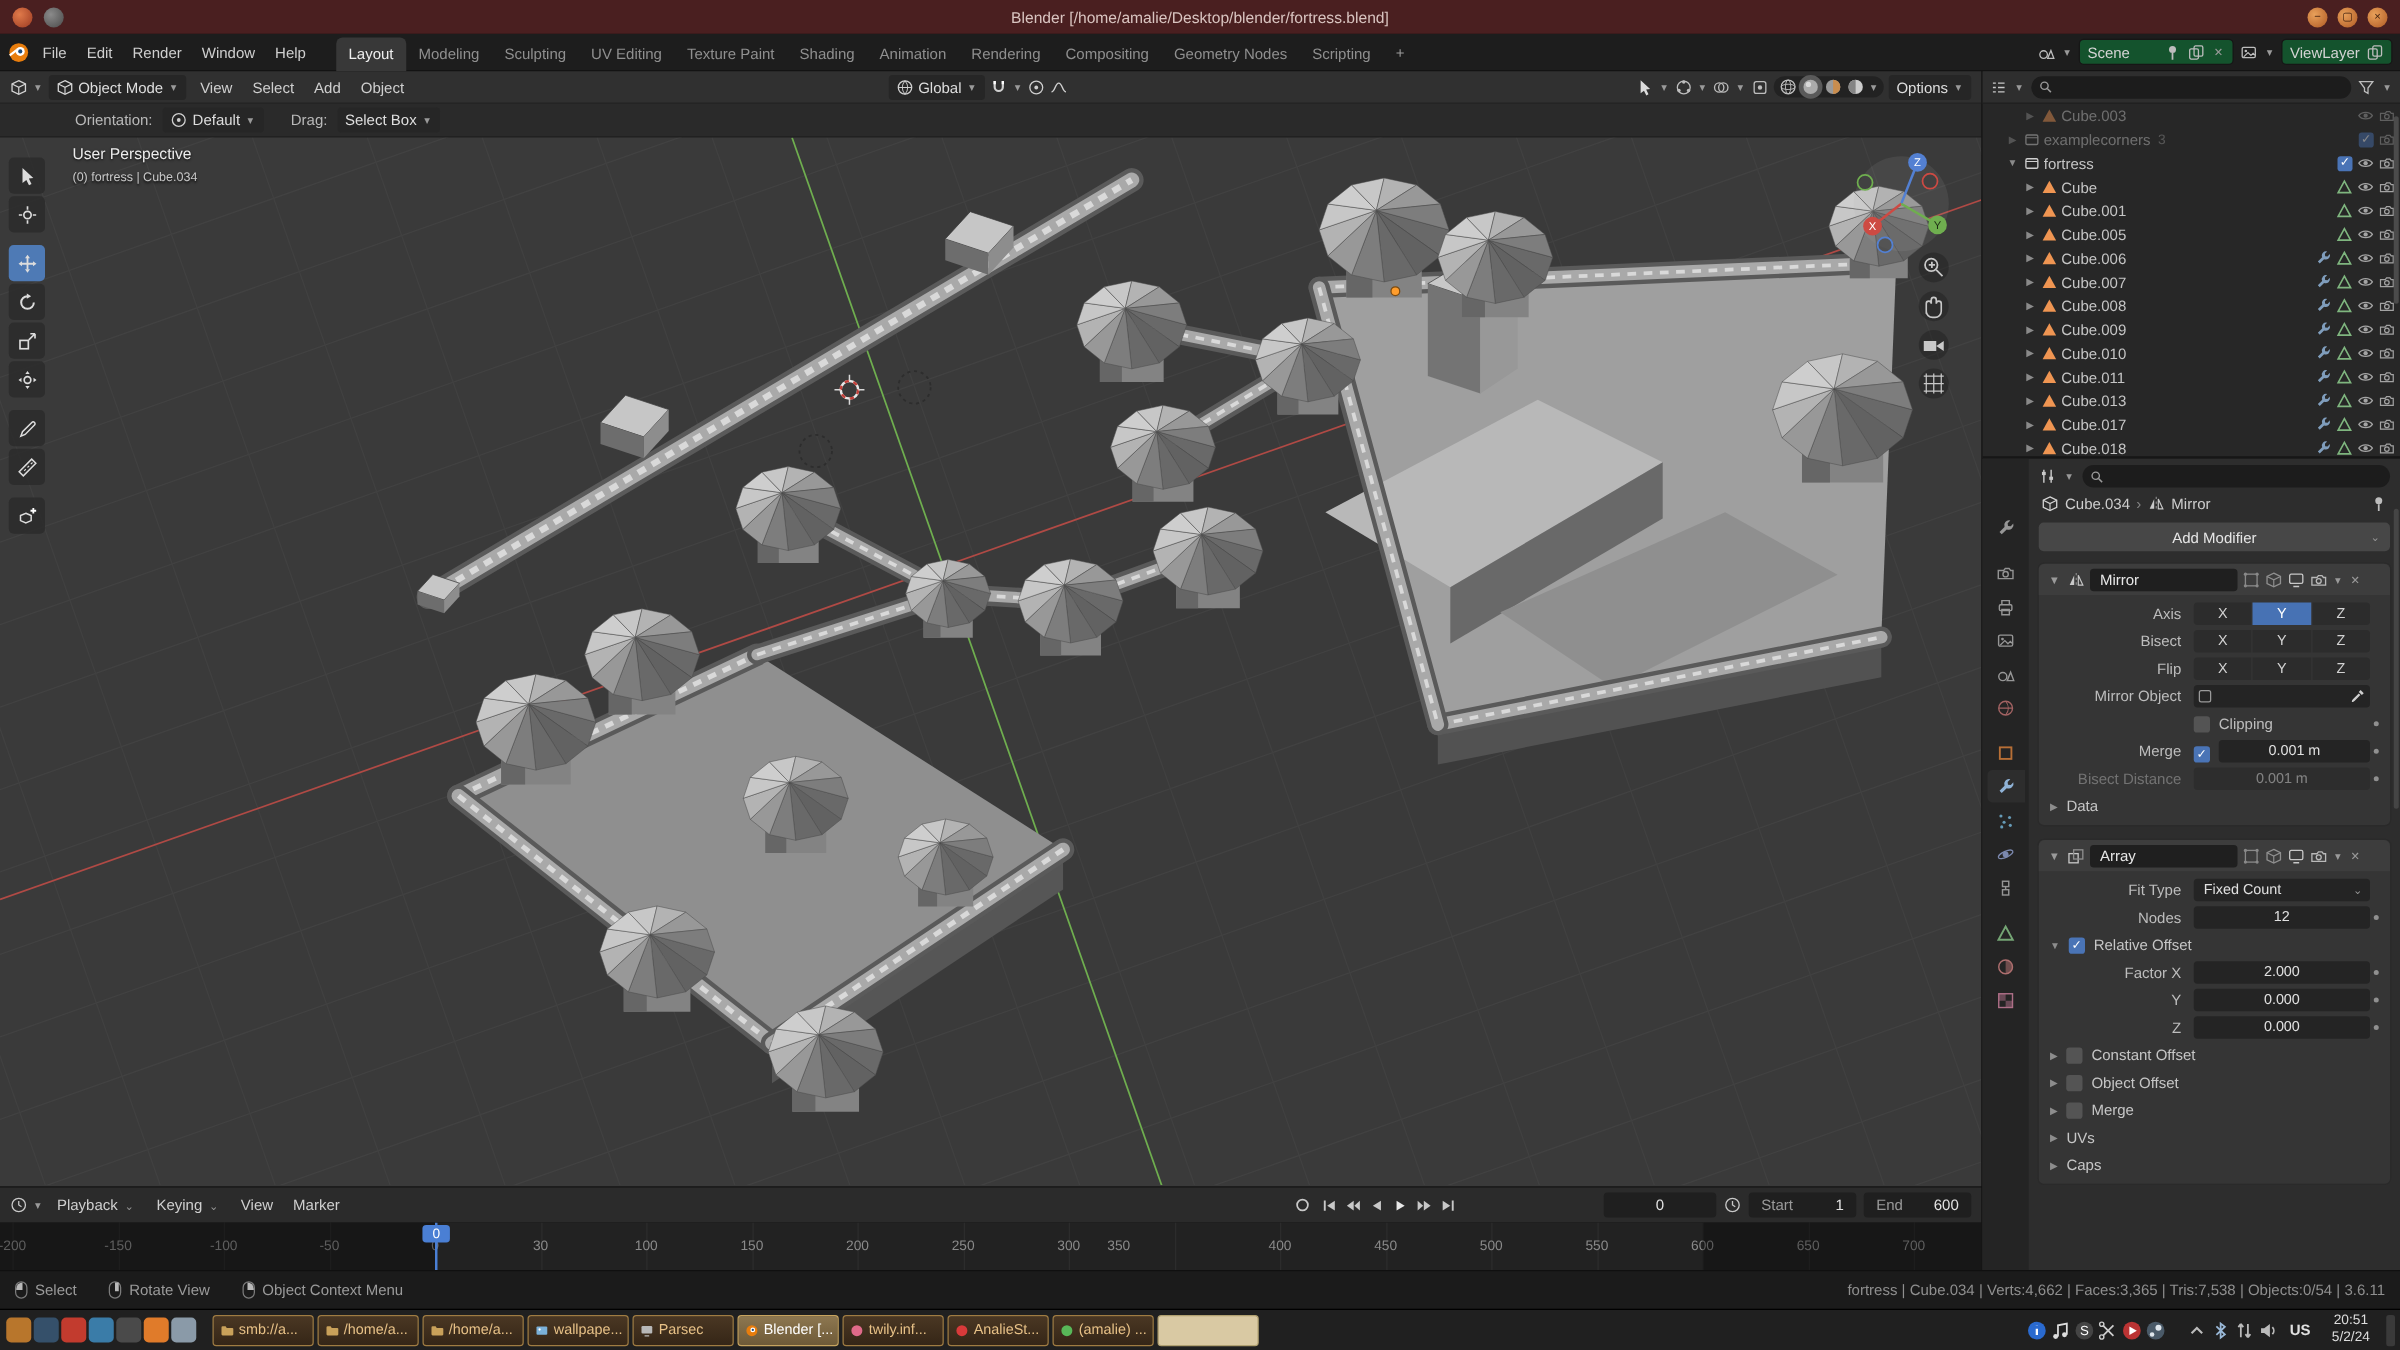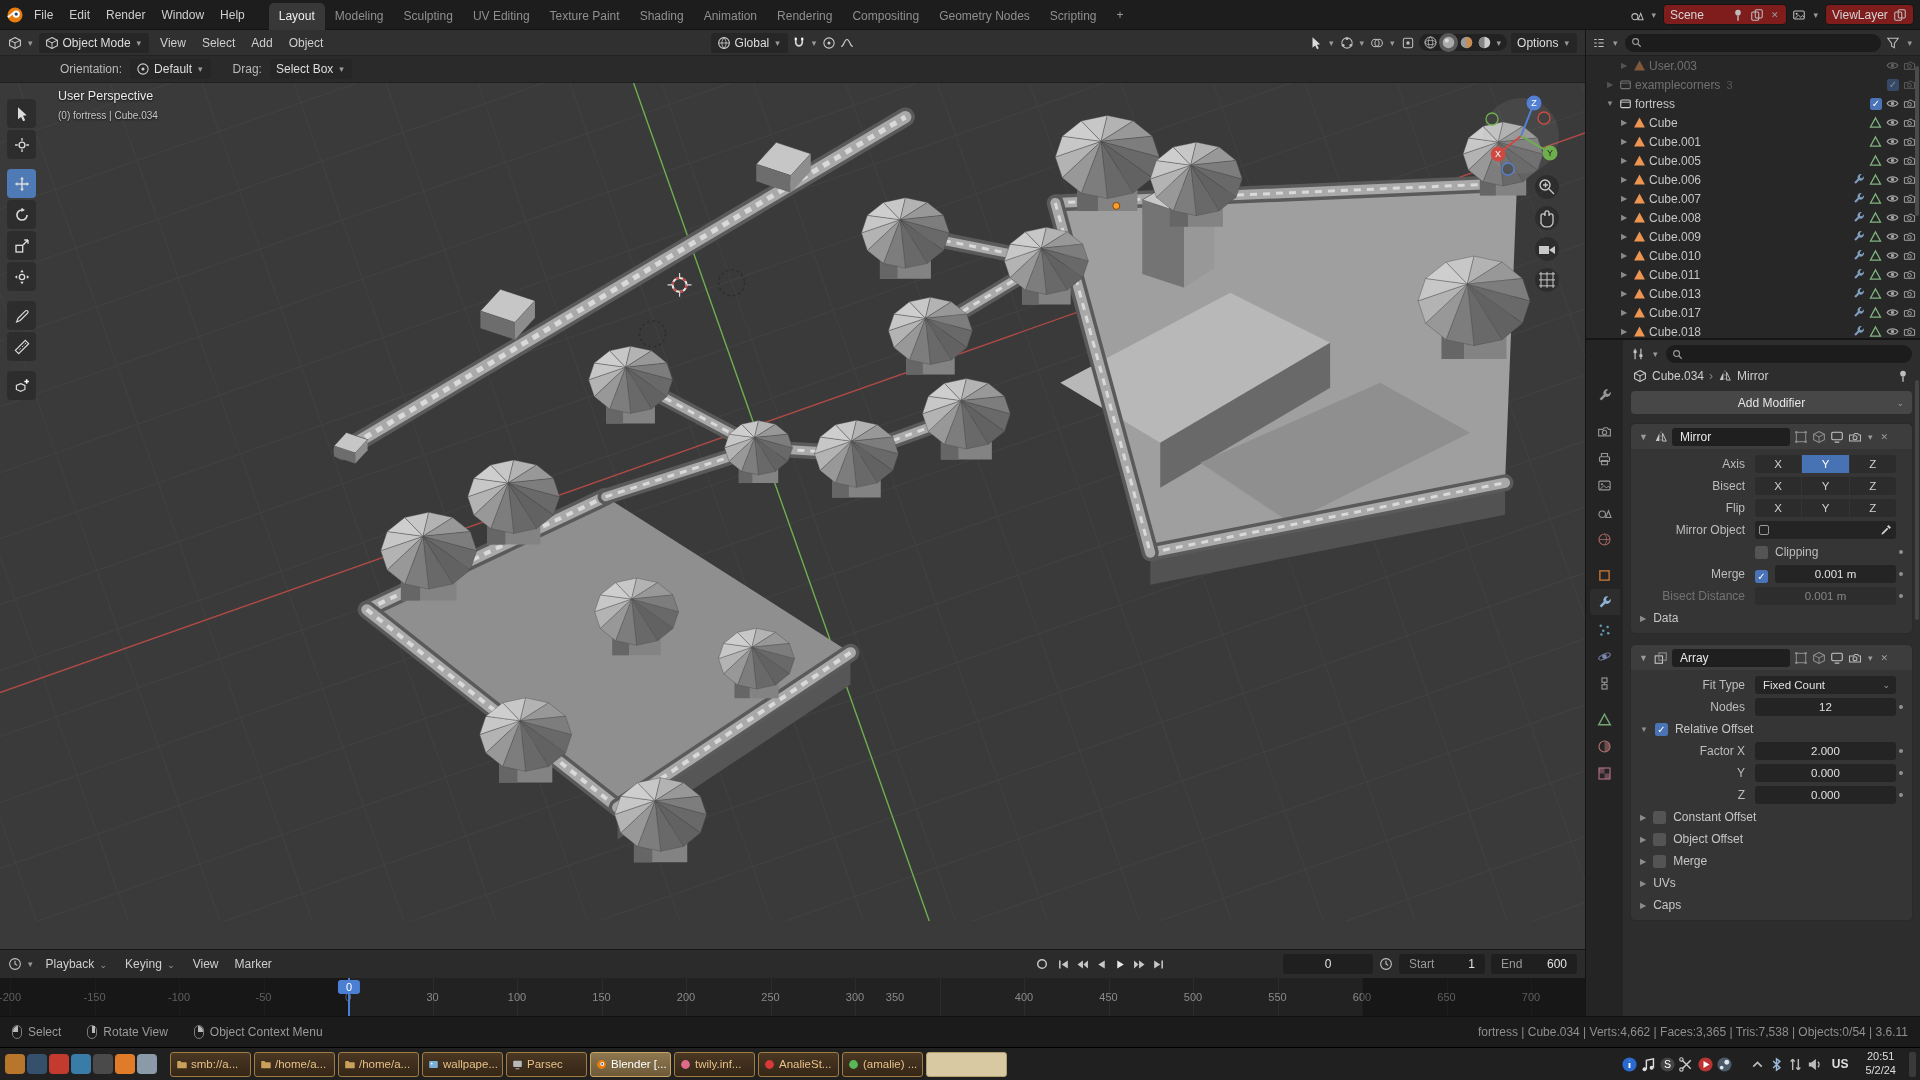--- a/index.html
+++ b/index.html
@@ -20,21 +20,21 @@
   .tb-btn{width:16px;height:16px;border-radius:50%;background:radial-gradient(circle at 35% 35%,#e8a05a,#b05a24);display:flex;align-items:center;justify-content:center;color:#3a1c0c;font-size:9px;line-height:1}
 
   
   .topbar{height:30px;background:#1d1d1d;display:flex;align-items:center;padding:0 6px;gap:2px;flex:0 0 auto;border-bottom:1px solid #131313}
   .menu-item{padding:4px 8px;color:#cfcfcf;border-radius:3px}
   .ws-tabs{display:flex;margin-left:14px;align-items:flex-end;height:30px}
   .ws-tab{padding:6px 10px 7px;color:#8f8f8f;border-radius:5px 5px 0 0;font-size:12px;white-space:nowrap}
   .ws-tab.active{background:#383838;color:#efefef}
   .ws-add{padding:4px 8px;color:#9a9a9a}
   .topbar-right{margin-left:auto;display:flex;align-items:center;gap:5px}
-  .idpill{display:flex;align-items:center;gap:5px;background:#7f1d1d;border:1px solid #161616;border-radius:4px;height:21px;padding:0 6px;color:#d4d4d4}
+  .idpill{display:flex;align-items:center;gap:5px;background:#14532d;border:1px solid #161616;border-radius:4px;height:21px;padding:0 6px;color:#d4d4d4}
   .idpill .grow{min-width:56px}
 
   
   .workarea{flex:1;display:flex;min-height:0}
   .vp-col{width:1586px;display:flex;flex-direction:column;border-right:1px solid #141414}
   .right-col{flex:1;display:flex;flex-direction:column}
 
   
   .vp-header{height:26px;background:#303030;display:flex;align-items:center;padding:0 8px;gap:4px;border-bottom:1px solid #222;flex:0 0 auto}
   .hgroup{display:flex;align-items:center;gap:2px}
@@ -161,20 +161,30 @@
   .trayic{width:17px;height:17px;display:flex;align-items:center;justify-content:center;border-radius:3px;flex:0 0 auto;font-size:10px;color:#ddd}
   .kbd{color:#e0e0e0;font-size:12px;margin:0 6px;font-weight:bold}
   .clock{color:#ddd;font-size:11px;line-height:1.25;text-align:center;margin:0 8px;white-space:nowrap}
   .hidebar{width:7px;height:25px;background:#3a3a3a;border-radius:2px;margin-left:2px}
 </style>
 </head>
 <body>
 
 <div id="app">
 
+  <div class="titlebar">
+    <span class="wm-circ wm-a"></span>
+    <span class="wm-circ wm-b"></span>
+    <div class="tb-title">Blender [/home/amalie/Desktop/blender/fortress.blend]</div>
+    <div class="tb-right">
+      <span class="tb-btn">−</span>
+      <span class="tb-btn">▢</span>
+      <span class="tb-btn">×</span>
+    </div>
+  </div>
 
   <div class="topbar">
     <span class="icn" style="width:18px;height:18px">
         <svg viewBox="0 0 12 12" fill="none">
           <circle cx="6" cy="6" r="5" fill="#e87d0d"></circle>
           <circle cx="6.8" cy="5.4" r="2.4" fill="#fff"></circle>
           <circle cx="6.8" cy="5.4" r="1.1" fill="#1b4a7a"></circle>
           <path d="M1.2 7.5 5 4.6" stroke="#fff" stroke-width="1.2"></path>
         </svg>
       </span>
@@ -1017,21 +1027,21 @@
         <div class="ol-body">
           <div id="ol-rows">
               <div class="ol-row dim">
                 <span style="width:32px;flex:0 0 auto"></span>
                 <span class="ol-arrow">▶</span>
                 <span class="icn oli">
                   <svg viewBox="0 0 12 12" fill="none">
                     <path d="M6 1.4 11 10.6H1Z" fill="#ef9552"></path>
                   </svg>
                 </span>
-                <span class="ol-name">User.003</span>
+                <span class="ol-name">Cube.003</span>
                 <span class="ol-flex"></span>
                 <span class="icn olb">
                   <svg viewBox="0 0 12 12" fill="none">
                     <path d="M1 6C3 2.8 9 2.8 11 6 9 9.2 3 9.2 1 6Z" stroke="#b9b9b9" stroke-width="1"></path>
                     <circle cx="6" cy="6" r="1.6" fill="#b9b9b9"></circle>
                   </svg>
                 </span>
                 <span class="icn olb">
                   <svg viewBox="0 0 12 12" fill="none">
                     <path d="M1.3 4.3h3.5l1-1.3h2.4l1 1.3h1.5v5.2H1.3Z" stroke="#b9b9b9" stroke-width=".9"></path>

